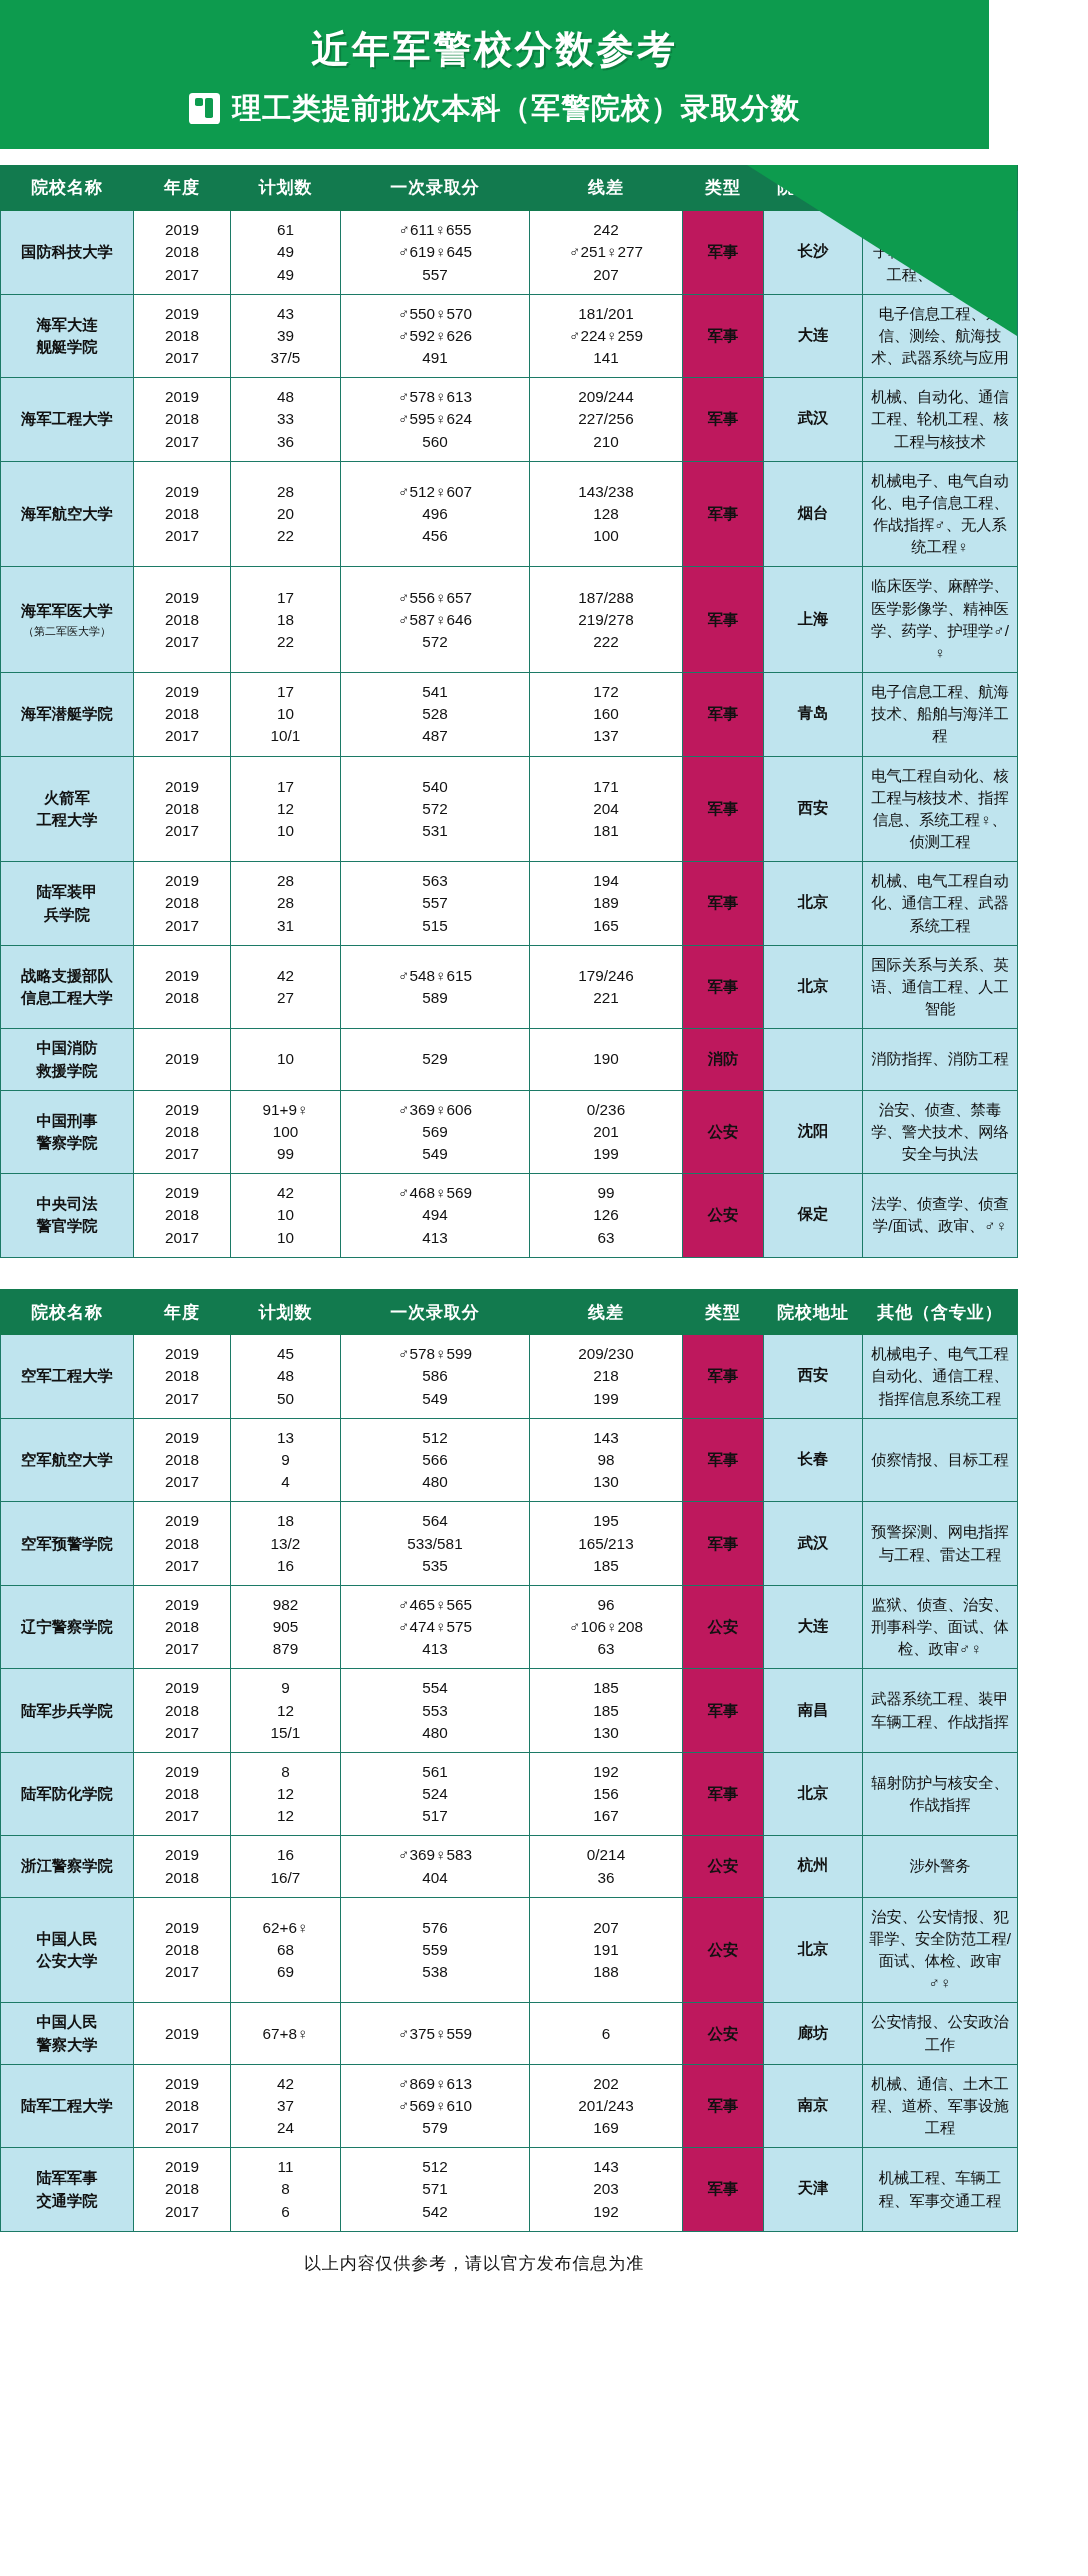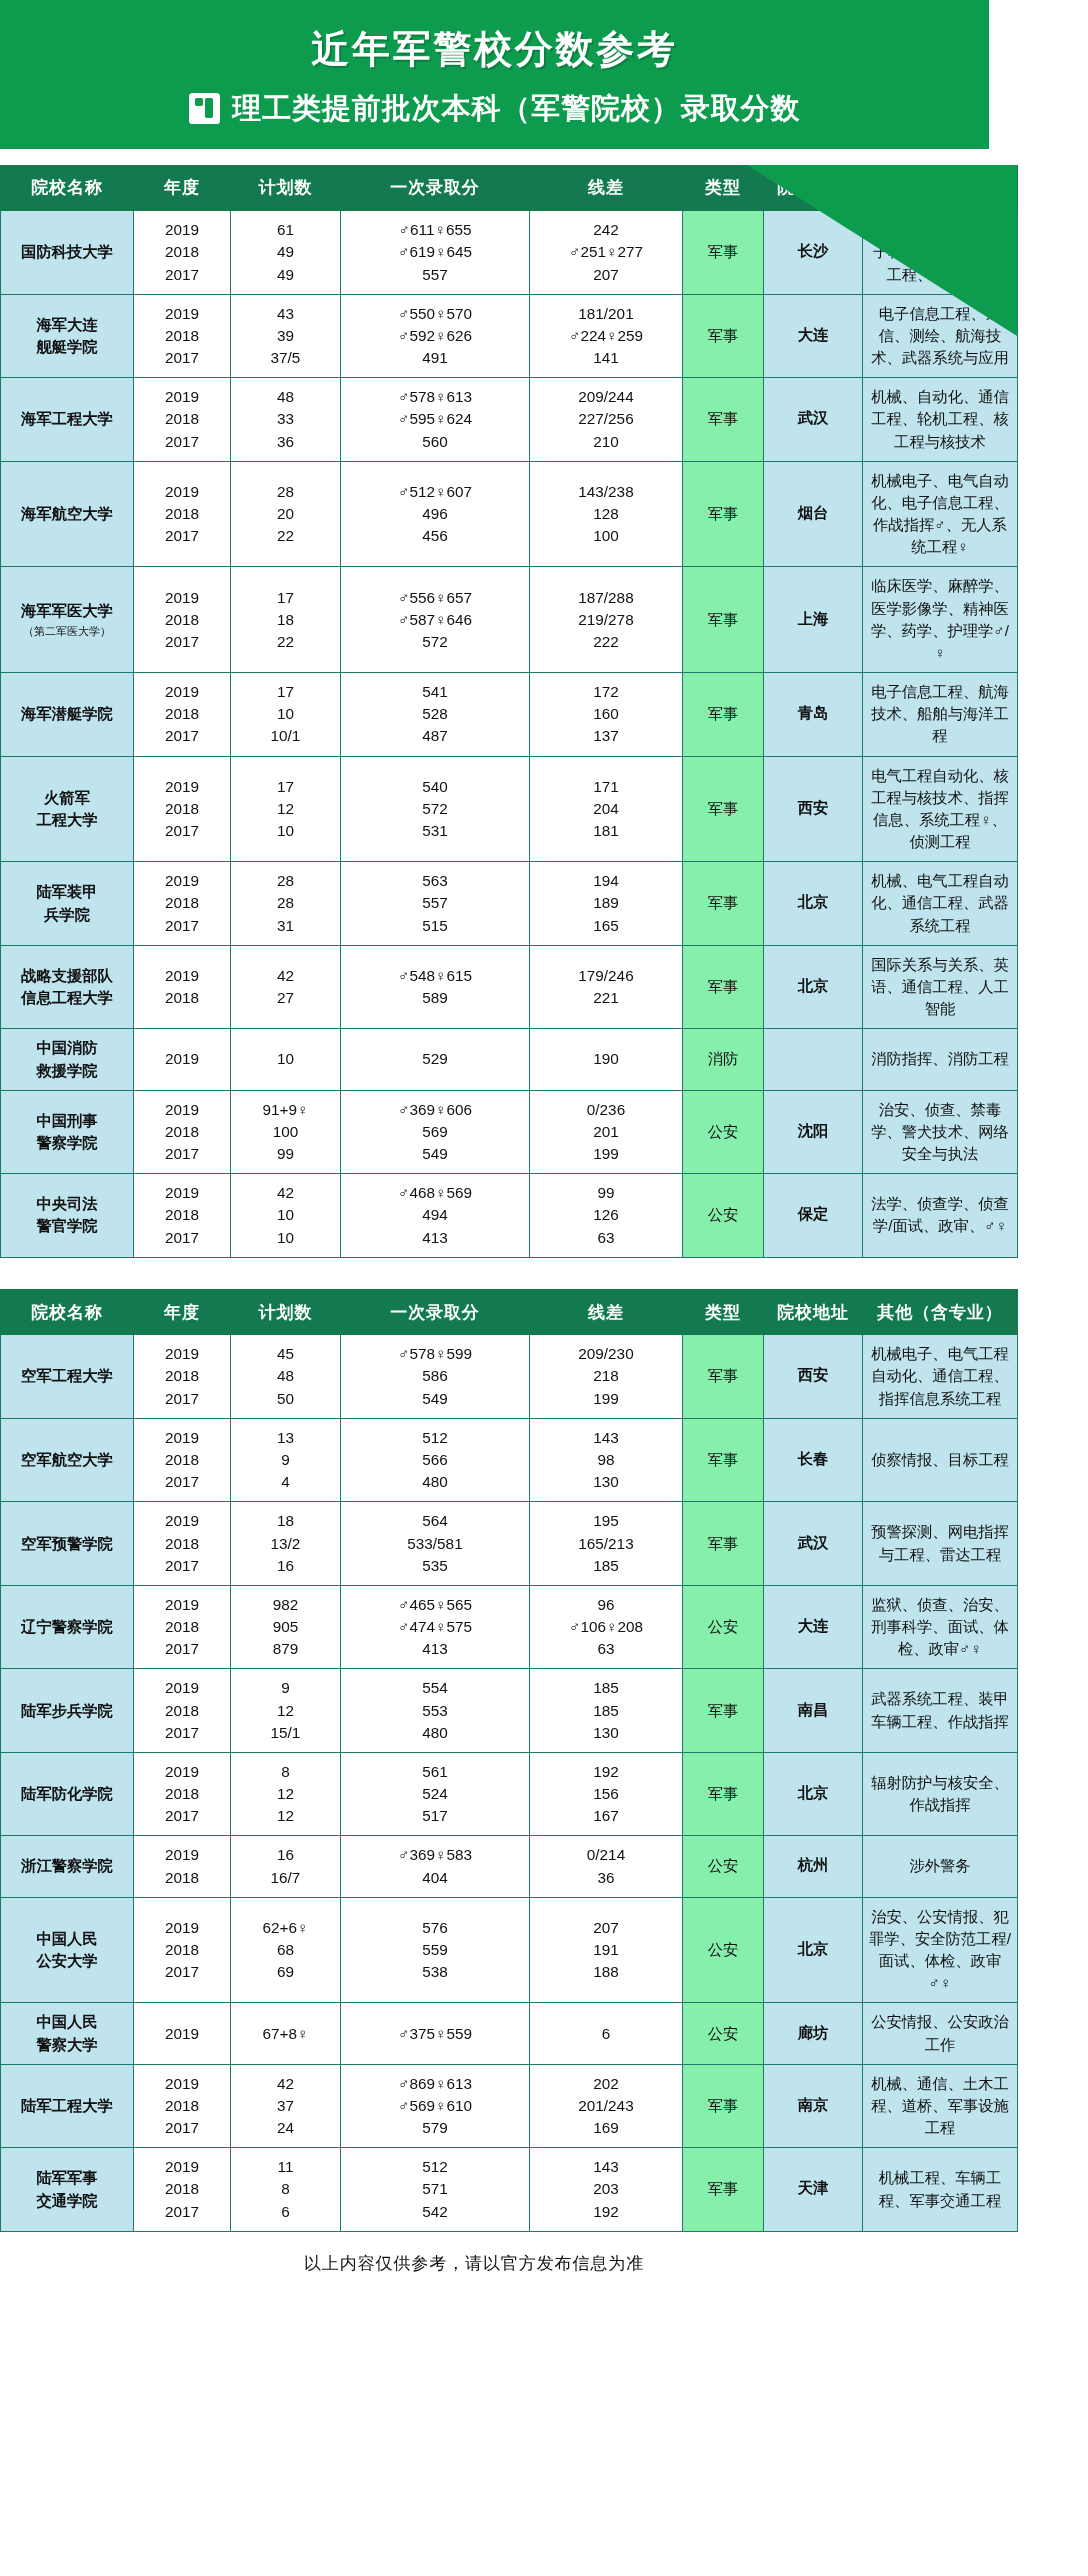--- a/index.html
+++ b/index.html
@@ -77,21 +77,21 @@
     line-height:1.45;
     padding:8px 5.4px;
     vertical-align:middle;
     color:#111111;
   }
   .c-name{background:#bfe4ee;font-weight:bold;}
   .c-year{background:#ffffff;}
   .c-plan{background:#ffffff;}
   .c-score{background:#ffffff;}
   .c-diff{background:#ffffff;}
-  .c-type{background:#86efac;font-weight:normal;}
+  .c-type{background:#be185d;font-weight:bold;}
   .c-addr{background:#bfe4ee;font-weight:bold;font-family:Liberation Mono, monospace;}
   .c-other{background:#bfe4ee;text-align:left;padding-left:9px;}
 
   .sub-note{display:block;font-size:11px;font-weight:normal;margin-top:1.8px;}
   .multi{white-space:pre-line;}
 
   
   col.w-name{width:133px;}
   col.w-year{width:97px;}
   col.w-plan{width:110px;}

